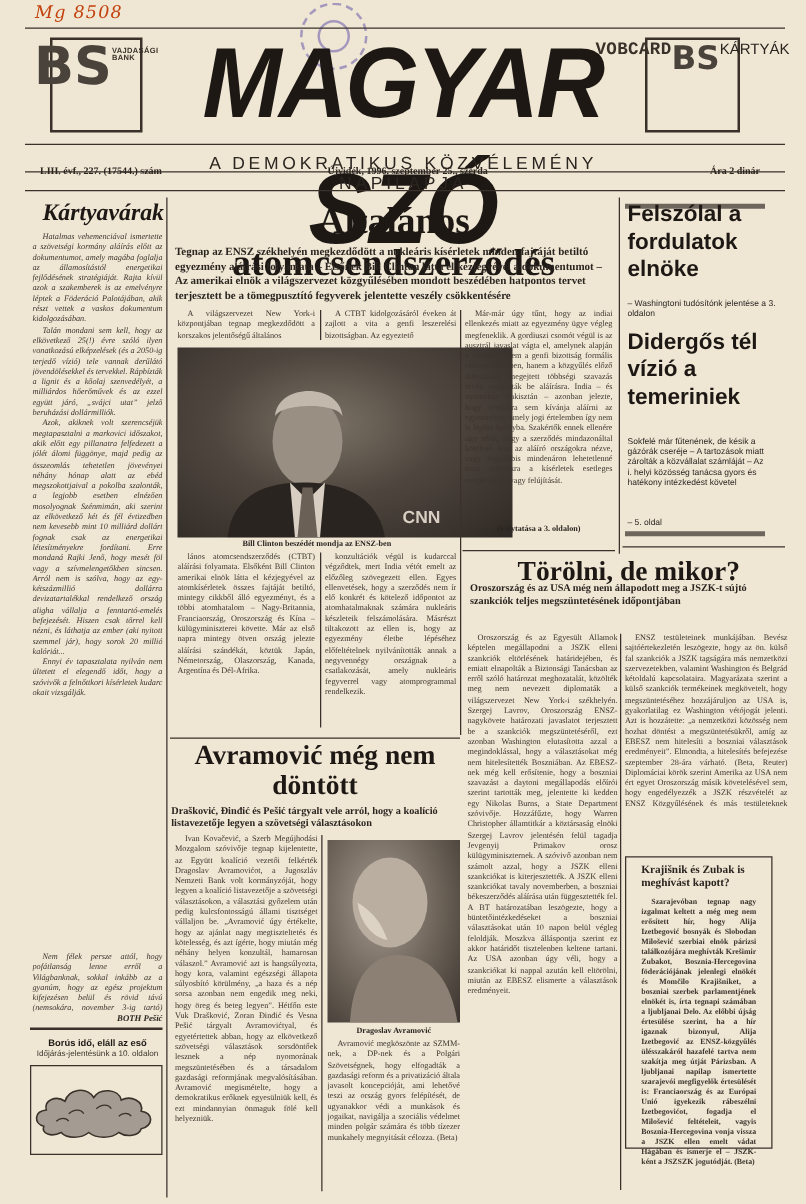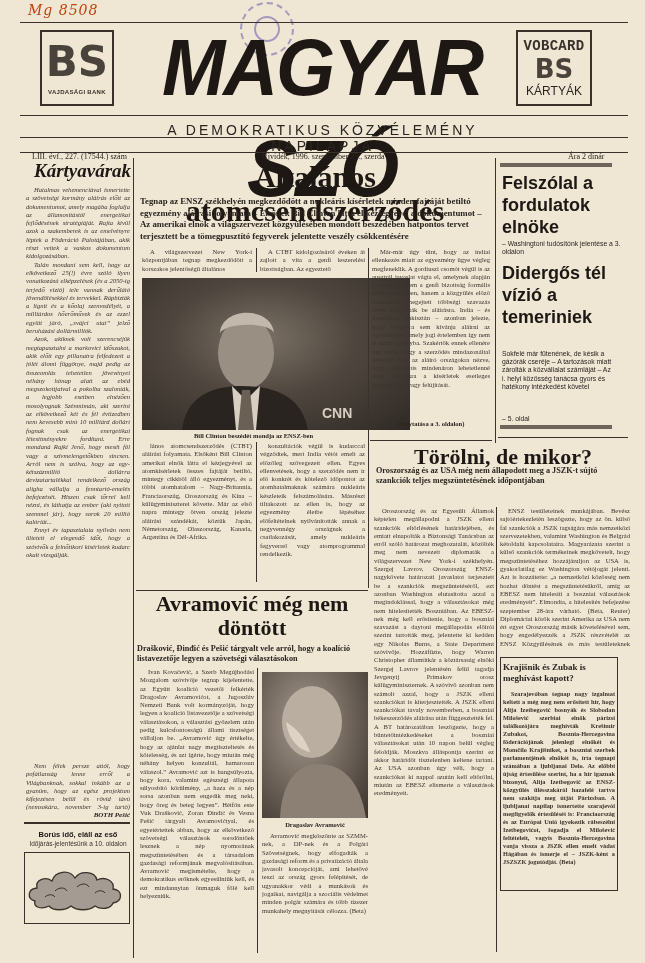--- a/index.html
+++ b/index.html
@@ -3,26 +3,26 @@
 <meta charset="utf-8">
 <style>
 *{box-sizing:border-box;margin:0;padding:0}
 html,body{width:645px;height:963px;overflow:hidden}
 body{background:#efe6d4;color:#2b2520;font-family:"Liberation Serif",serif;position:relative}
 .abs{position:absolute}
 .rule{position:absolute;background:#3a322a}
 .handnote{left:28px;top:2px;font-family:"DejaVu Serif",serif;font-size:14px;color:#c2410c;letter-spacing:1px;font-style:italic}
 .stamp{left:240px;top:2px;width:54px;height:54px;border:2px dashed #8c7fb6;border-radius:50%;color:#7667a8;font-size:6px;display:flex;align-items:center;justify-content:center;text-align:center;opacity:.75}
 .stamp .inner{width:26px;height:26px;border:2px solid #8c7fb6;border-radius:50%}
-.logo-box{border:2px solid #3a322a;background:#efe6d4;display:flex;flex-direction:column;align-items:center;justify-content:center}
+.logo-box{border:2px solid #3a322a;background:#efe6d4;display:flex;flex-direction:row;justify-content:center}
 .bank-mark{font-family:"DejaVu Sans",sans-serif;font-weight:bold;color:#4a433b;line-height:1}
 .bank-label{font-family:"Liberation Sans",sans-serif;font-weight:bold;font-size:6px;letter-spacing:.3px;color:#3a322a}
 .mast{left:132px;top:22px;width:380px;text-align:center;font-family:"Liberation Sans",sans-serif;font-weight:bold;font-style:italic;font-size:76px;letter-spacing:-2px;color:#1d1814;transform:scaleY(1.05);line-height:96px}
 .tagline{left:130px;top:122px;width:385px;text-align:center;font-family:"Liberation Sans",sans-serif;font-size:14px;letter-spacing:3px;color:#2b2520}
-.folio{top:152px;font-size:8px;font-weight:normal;color:#2b2520}
+.folio{top:132px;font-size:8px;font-weight:bold;color:#2b2520}
 .col-text{font-size:6.6px;line-height:8.3px;text-align:justify;color:#3c352d;overflow:hidden;font-family:"Liberation Serif",serif}
 .col-text p{text-indent:8px}
 .italic{font-style:italic}
 .head-main{font-weight:bold;font-size:30px;text-align:center;color:#1d1814;line-height:34px}
 .deck{font-weight:bold;font-size:9.5px;line-height:11.5px;color:#2b2520}
 .sans-head{font-family:"Liberation Sans",sans-serif;font-weight:bold;color:#1d1814}
 .photo{background:radial-gradient(ellipse at 45% 40%,#7a7065 0%,#4e463e 45%,#2f2925 100%);overflow:hidden}
 .caption{font-weight:bold;font-size:6.5px;text-align:center;color:#2b2520}
 .vline{position:absolute;width:1px;background:#3a322a}
 .box{border:1.5px solid #3a322a}
@@ -114,21 +114,21 @@
 
 <div class="vline" style="left:368px;top:248px;height:340px"></div>
 <div class="abs col-text" style="left:372px;top:248px;width:118px;height:170px">
     <p>Már-már úgy tűnt, hogy az indiai ellenkezés miatt az egyezmény ügye végleg megfeneklik. A gordiuszi csomót végül is az ausztrál javaslat vágta el, amelynek alapján a szerződés nem a genfi bizottság formális előterjesztésében, hanem a közgyűlés előző ülésszakán megejtett többségi szavazás révén nyújtották be aláírásra. India – és nyomában Pakisztán – azonban jelezte, hogy továbbra sem kívánja aláírni az egyezményt, amely jogi értelemben így nem is léphet hatályba. Szakértők ennek ellenére úgy vélik, hogy a szerződés mindazonáltal kötelező lesz az aláíró országokra nézve, vagy legalábbis mindenáron lehetetlenné teszi számukra a kísérletek esetleges megkezdését vagy felújítását.</p>
   </div>
 <div class="abs" style="left:372px;top:420px;width:118px;text-align:center;font-size:6.5px;font-weight:bold">(Folytatása a 3. oldalon)</div>
 <div class="rule" style="left:370px;top:440px;width:122px;height:1px"></div>
 
 <div class="vline" style="left:495px;top:158px;height:285px"></div>
 <div class="rule" style="left:500px;top:163px;width:112px;height:4px;background:#6e665d"></div>
-<div class="abs sans-head" style="left:502px;top:172px;width:132px;font-size:18px;line-height:22px">Felszólal a fordulatok elnöke</div>
+<div class="abs sans-head" style="left:502px;top:160px;width:132px;font-size:18px;line-height:22px">Felszólal a fordulatok elnöke</div>
 <div class="abs" style="left:502px;top:240px;width:120px;font-family:'Liberation Sans',sans-serif;font-size:6.8px;line-height:8px;color:#2b2520">– Washingtoni tudósítónk jelentése a 3. oldalon</div>
 <div class="abs sans-head" style="left:502px;top:262px;width:132px;font-size:18px;line-height:22px">Didergős tél vízió a temeriniek</div>
 <div class="abs" style="left:502px;top:350px;width:112px;font-family:'Liberation Sans',sans-serif;font-size:6.8px;line-height:8.2px;color:#2b2520">Sokfelé már fűtenének, de késik a gázórák cseréje – A tartozások miatt zárolták a közvállalat számláját – Az i. helyi közösség tanácsa gyors és hatékony intézkedést követel</div>
 <div class="abs" style="left:502px;top:415px;font-family:'Liberation Sans',sans-serif;font-size:6.8px;color:#2b2520">– 5. oldal</div>
 <div class="rule" style="left:500px;top:425px;width:112px;height:4px;background:#6e665d"></div>
 <div class="rule" style="left:498px;top:437px;width:130px;height:1px"></div>
 
 <div class="abs head-main" style="left:372px;top:444px;width:262px;font-size:22px;line-height:26px">Törölni, de mikor?</div>
 <div class="abs deck" style="left:376px;top:466px;width:256px;font-size:8.2px;line-height:10px">Oroszország és az USA még nem állapodott meg a JSZK-t sújtó szankciók teljes megszüntetésének időpontjában</div>
 <div class="abs col-text" style="left:374px;top:507px;width:120px;height:450px">
@@ -151,18 +151,18 @@
     <ellipse cx="50" cy="50" rx="30" ry="36" fill="#b9ae9f"></ellipse>
     <path d="M18 146 C20 104 40 92 56 92 C80 92 98 108 104 146 Z" fill="#8b8073"></path>
     <path d="M24 50 C26 66 36 78 48 80 C44 70 40 60 24 50 Z" fill="#ddd3c5"></path>
   </svg>
 </div>
 <div class="abs caption" style="left:262px;top:821px;width:106px">Dragoslav Avramović</div>
 <div class="abs col-text" style="left:262px;top:832px;width:106px;height:118px">
     <p>Avramović megköszönte az SZMM-nek, a DP-nek és a Polgári Szövetségnek, hogy elfogadták a gazdasági reform és a privatizáció általa javasolt koncepcióját, ami lehetővé teszi az ország gyors felépítését, de ugyanakkor védi a munkások és jogaikat, navigálja a szociális védelmet minden polgár számára és több tízezer munkahely megnyitását célozza. (Beta)</p>
   </div>
 
-<div class="abs box" style="left:500px;top:657px;width:118px;height:234px;padding:4px 2px">
+<div class="abs box" style="left:500px;top:685px;width:118px;height:234px;padding:4px 12px">
   <div class="deck" style="font-size:9px;line-height:11px;margin-bottom:6px">Krajišnik és Zubak is meghívást kapott?</div>
   <div class="col-text" style="font-weight:bold;height:228px;font-size:6.3px;line-height:8px">
       <p>Szarajevóban tegnap nagy izgalmat keltett a még meg nem erősített hír, hogy Alija Izetbegović bosnyák és Slobodan Milošević szerbiai elnök párizsi találkozójára meghívták Krešimir Zubakot, Bosznia-Hercegovina föderációjának jelenlegi elnökét és Momčilo Krajišniket, a boszniai szerbek parlamentjének elnökét is, írta tegnapi számában a ljubljanai Delo. Az előbbi újság értesülése szerint, ha a hír igaznak bizonyul, Alija Izetbegović az ENSZ-közgyűlés ülésszakáról hazafelé tartva nem szakítja meg útját Párizsban. A ljubljanai napilap ismertette szarajevói megfigyelők értesülését is: Franciaország és az Európai Unió igyekezik rábeszélni Izetbegovićot, fogadja el Milošević feltételeit, vagyis Bosznia-Hercegovina vonja vissza a JSZK ellen emelt vádat Hágában és ismerje el – JSZK-ként a JSZSZK jogutódját. (Beta)</p>
     </div>
 </div>
 
 </body></html>

